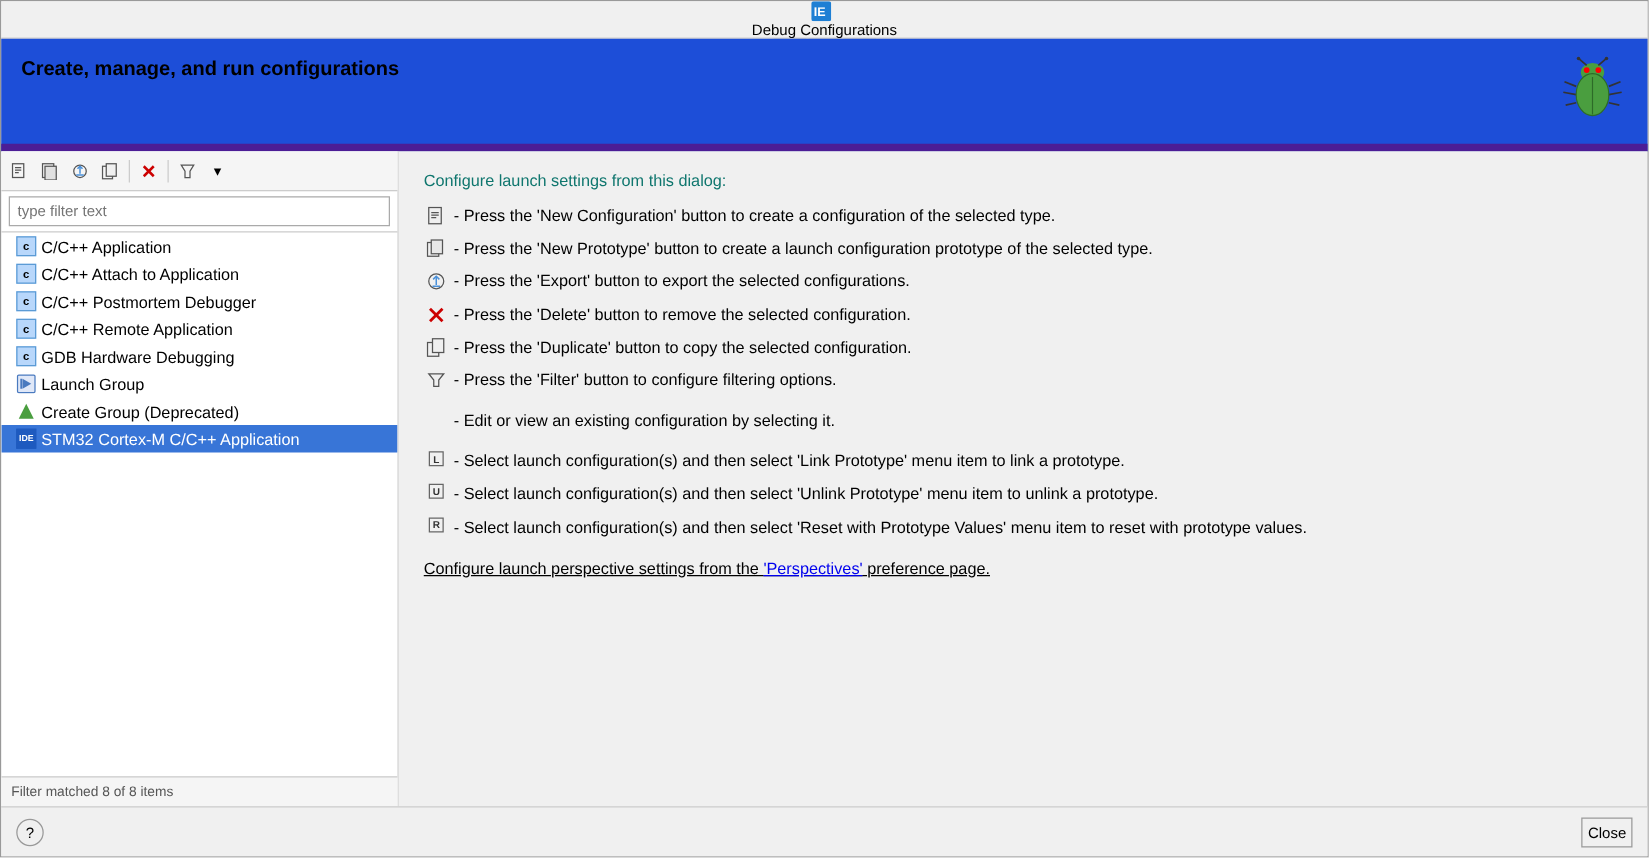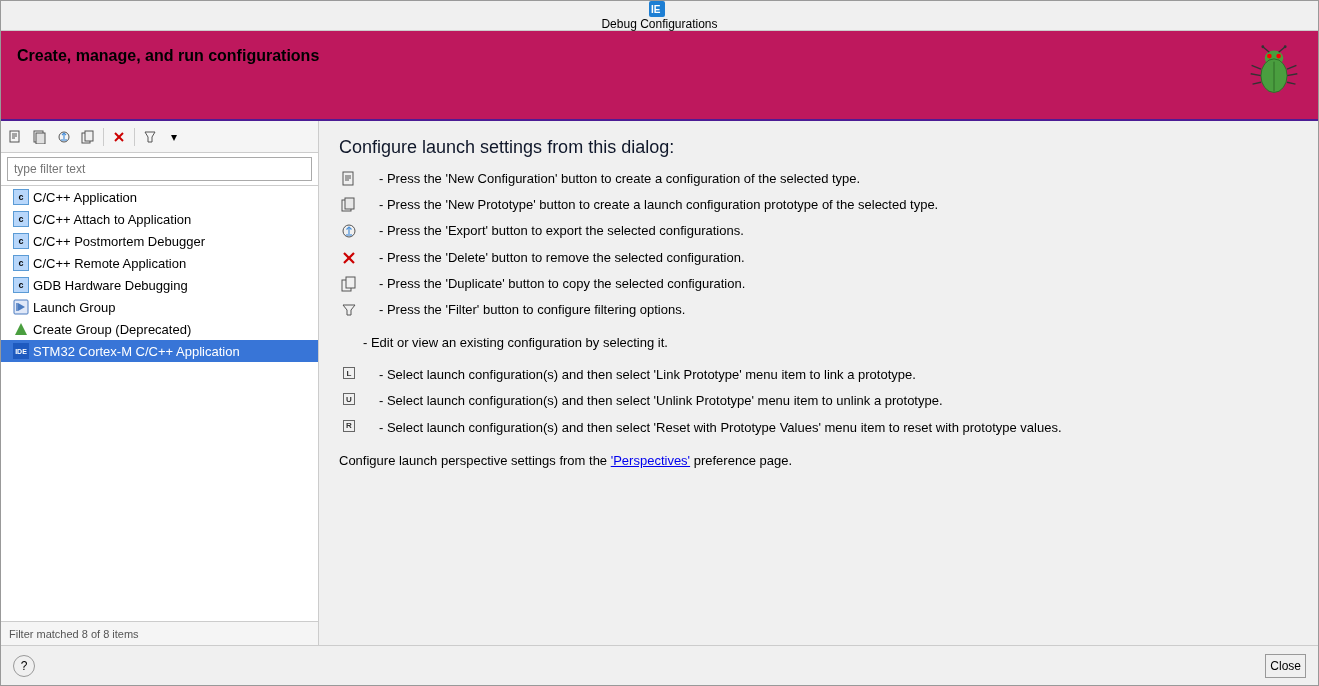--- a/index.html
+++ b/index.html
@@ -58,23 +58,23 @@
       background: #f0f0f0;
       border: 1px solid #999;
       display: flex;
       align-items: center;
       justify-content: center;
       font-size: 11px;
       cursor: pointer;
     }
 
     .header-area {
-      background: #be185d;
+      background: #1d4ed8;
       padding: 12px 16px;
-      border-bottom: 2px solid #4c1d95;
+      border-bottom: 6px solid #4c1d95;
       display: flex;
       align-items: flex-start;
       justify-content: space-between;
       min-height: 90px;
       gap: 31px;
     }
 
     .header-title {
       font-size: 16px;
       font-weight: bold;
@@ -199,37 +199,36 @@
     }
 
     .right-panel {
       flex: 1;
       background: #f0f0f0;
       padding: 16px 20px;
       overflow-y: auto;
     }
 
     .intro-text {
-      font-size: 18px;
-      color: #0f172a;
+      font-size: 13px;
+      color: #0f766e;
       margin-bottom: 12px;
     }
 
     .info-list {
       list-style: none;
       margin-bottom: 16px;
     }
 
     .info-list li {
       display: flex;
       align-items: flex-start;
       margin-bottom: 8px;
       font-size: 13px;
       line-height: 1.4;
-      gap: 16px;
     }
 
     .info-list li .bullet {
       width: 20px;
       flex-shrink: 0;
       display: flex;
       align-items: center;
       justify-content: center;
       margin-right: 4px;
       margin-top: 1px;
@@ -553,21 +552,21 @@
           <span>- Select launch configuration(s) and then select 'Unlink Prototype' menu item to unlink a prototype.</span>
         </li>
         <li>
           <span class="bullet">
             <div class="bullet-square">R</div>
           </span>
           <span>- Select launch configuration(s) and then select 'Reset with Prototype Values' menu item to reset with prototype values.</span>
         </li>
       </ul>
 
-      <p class="section-gap" style="font-size:13px; margin-top:8px;">
+      <p class="section-gap" style="font-size:13px; margin-top:8px;text-decoration:underline;">
         <span>Configure launch perspective settings from the </span><a class="perspectives-link">'Perspectives'</a><span> preference page.</span>
       </p>
     </div>
   </div>
 
   <div class="bottom-bar">
     <div class="help-btn">
       <span>?</span>
     </div>
     <button class="close-btn">Close</button>

